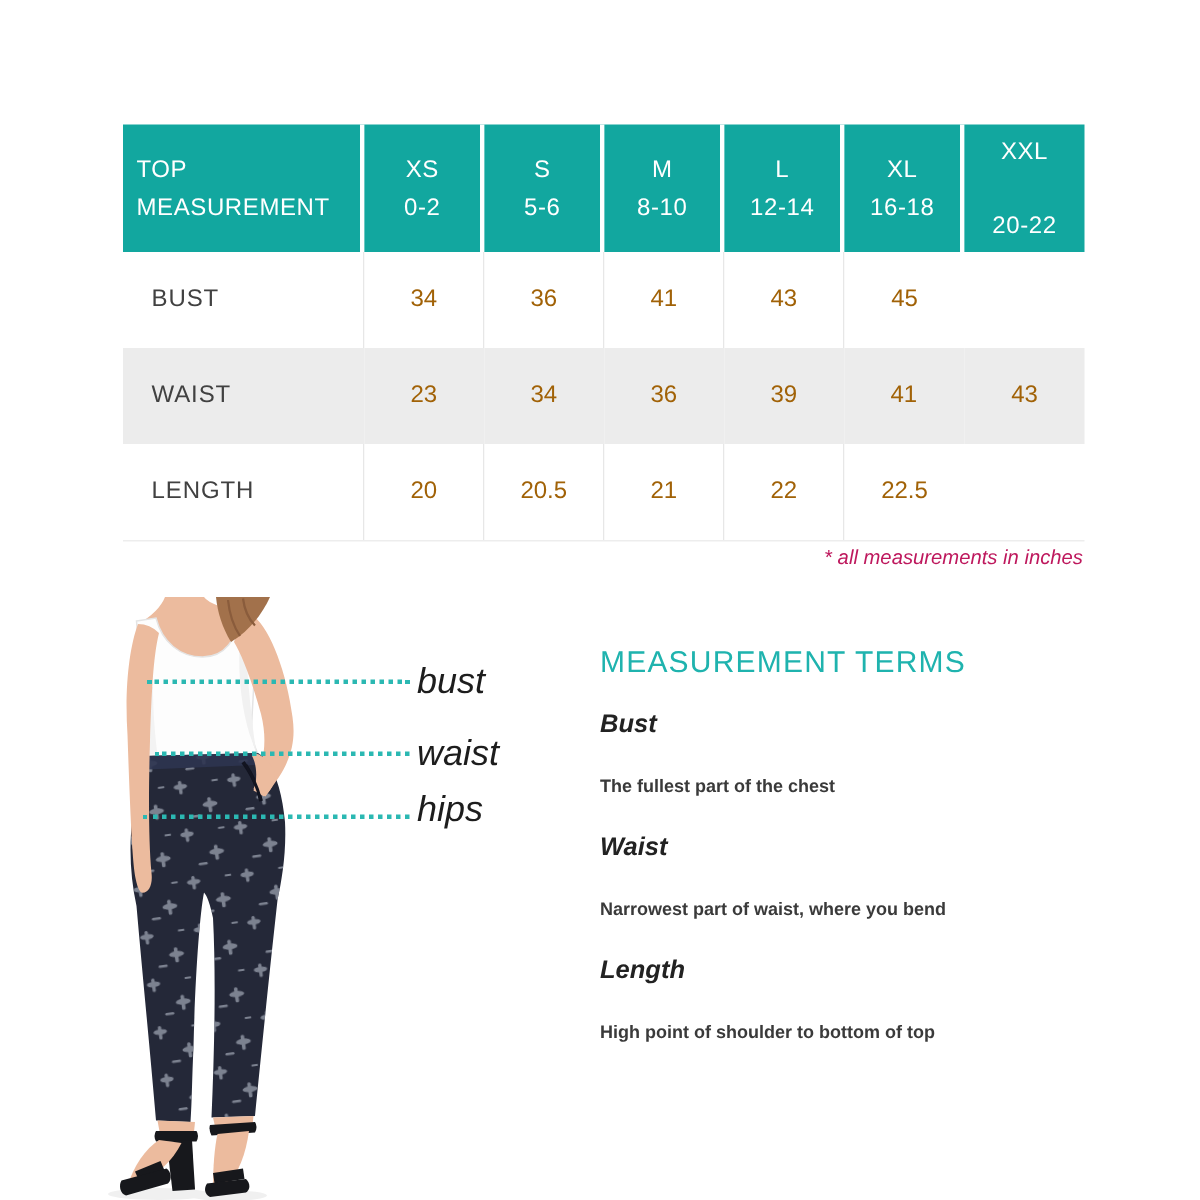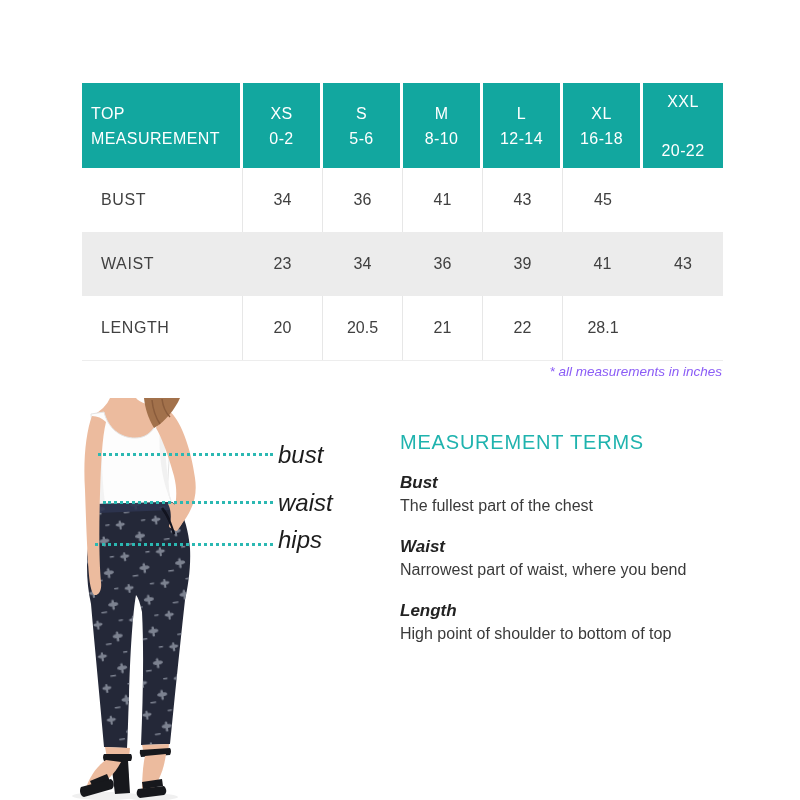--- a/index.html
+++ b/index.html
@@ -16,30 +16,30 @@
   .c-size { width:80px; justify-content:center; }
 
   .head .cell {
     height:85px; background:var(--teal-header); color:#fff;
     border-right:3px solid #fff; font-size:16px; letter-spacing:.4px;
   }
   .head .cell:last-child { border-right:none;gap:24px; }
   .head .c-first { flex-direction:column; align-items:flex-start; justify-content:center; padding-left:9px; line-height:25px; }
   .head .c-size { flex-direction:column; line-height:25px; }
 
-  .body-row .cell { height:64px; background:#fff; font-size:16px; color:#404040; border-right:1px solid #e7e7e7; }
+  .body-row .cell { height:64px; background:#fff; font-size:16px; color:#a16207; border-right:1px solid #e7e7e7; }
   .body-row .cell:last-child { border-right:none; }
   .body-row .c-first { padding-left:19px; letter-spacing:.6px; color:#414141; }
   .body-row.alt .cell { background:var(--row-alt); border-right-color:transparent; }
   .size-table { border-bottom:1px solid #ededed; }
 
   
   .footnotes {
     position:absolute; top:362px; right:78px; text-align:right;
-    font-style:italic; font-size:13.5px; line-height:19px; color:#8b5cf6;
+    font-style:italic; font-size:13.5px; line-height:19px; color:#be185d;
   }
 
   
   .measure-line { position:absolute; height:0; border-top:3px dotted var(--dot-teal); }
   .line-bust  { left:98px;  top:453px; width:175px; }
   .line-waist { left:103px; top:501px; width:170px; }
   .line-hips  { left:95px;  top:543px; width:178px; }
   .measure-label {
     position:absolute; left:278px; font-style:italic; font-size:24px;
     color:#1d1d1d; line-height:28px;
@@ -49,21 +49,21 @@
   .lab-hips  { top:526px; }
 
   
   .terms { position:absolute; left:400px; top:430px; width:340px; }
   .terms-title {
     color:var(--teal-accent); font-size:20px; letter-spacing:.8px;
     line-height:24px; margin:0 0 18px 0; font-weight:400;
   }
   .term-item { margin:0 0 19px 0; }
   .term-name { font-weight:bold; font-style:italic; font-size:17px; line-height:22px; color:#222; }
-  .term-def  { font-size:16px; line-height:22px; color:#3a3a3a; margin-top:1px; }
+  .term-def  { font-size:12px; line-height:22px; color:#3a3a3a; margin-top:19px;font-weight:bold; }
 
   .model-photo { position:absolute; left:58px; top:398px; }
 </style>
 </head>
 <body>
 
 <div class="page">
 
   <div class="size-table">
     <div class="t-row head">
@@ -115,21 +115,21 @@
       <div class="cell c-size">41</div>
       <div class="cell c-size">43</div>
     </div>
 
     <div class="t-row body-row">
       <div class="cell c-first">LENGTH</div>
       <div class="cell c-size">20</div>
       <div class="cell c-size">20.5</div>
       <div class="cell c-size">21</div>
       <div class="cell c-size">22</div>
-      <div class="cell c-size">28.1</div>
+      <div class="cell c-size">22.5</div>
     </div>
   </div>
 
   <div class="footnotes">
     <div>* all measurements in inches</div>
   </div>
 
   <svg class="model-photo" width="258" height="403" viewBox="0 0 258 403" xmlns="http://www.w3.org/2000/svg">
     <defs>
       <pattern id="ikat" width="36" height="32" patternUnits="userSpaceOnUse" patternTransform="rotate(-8)">

